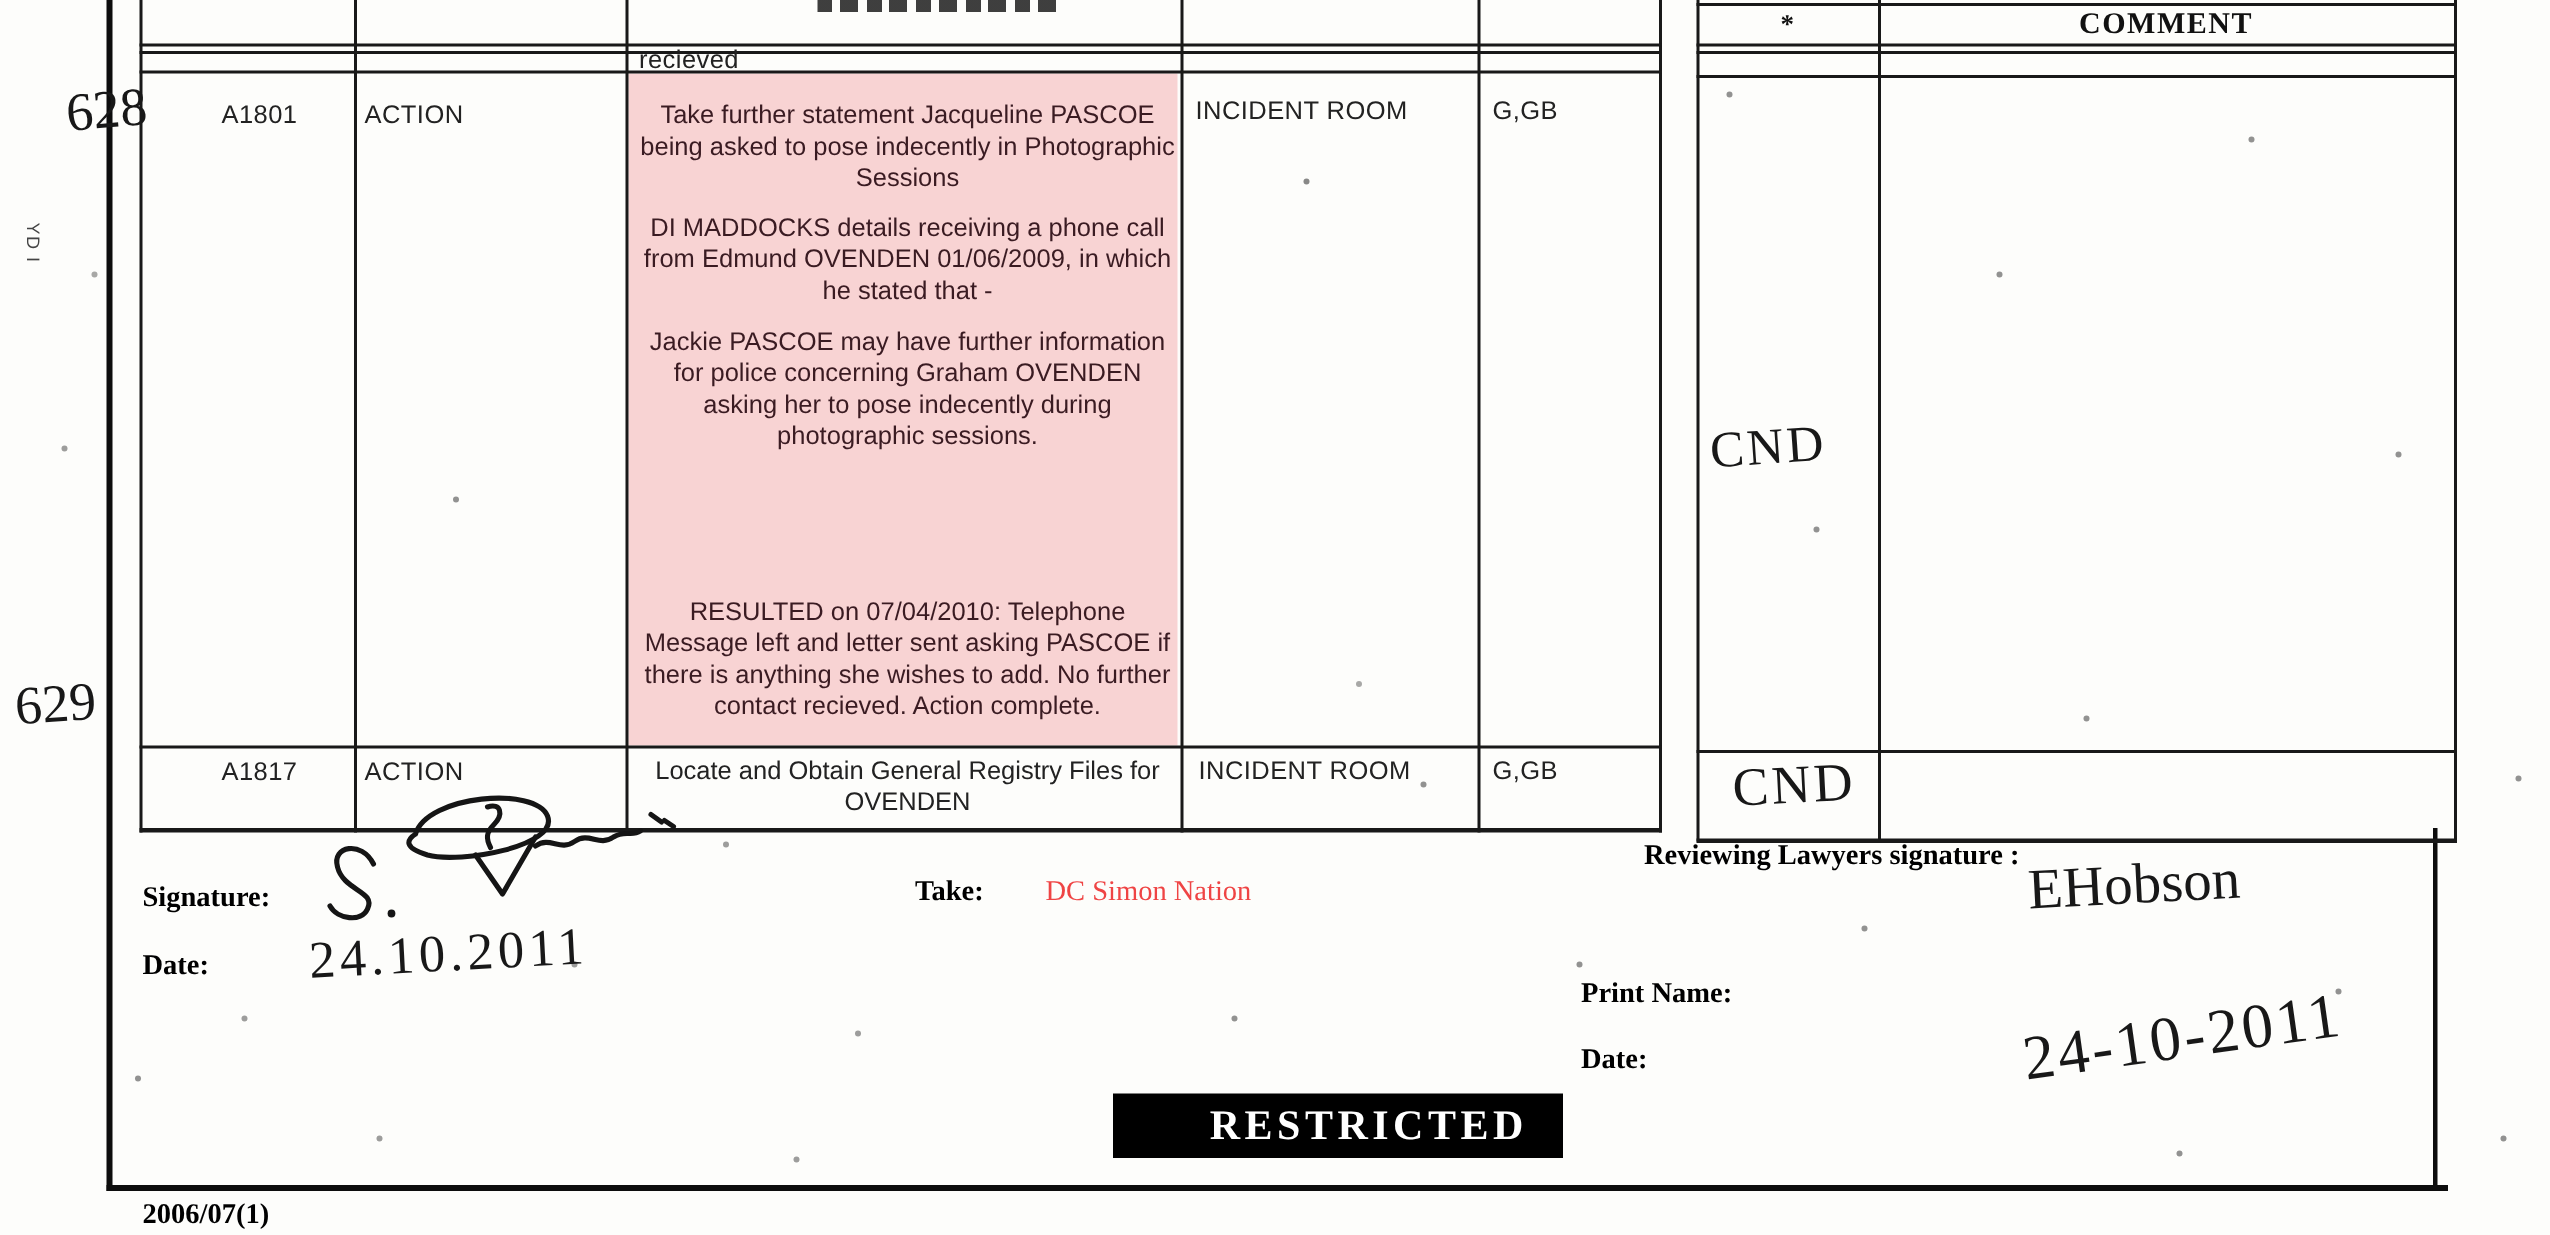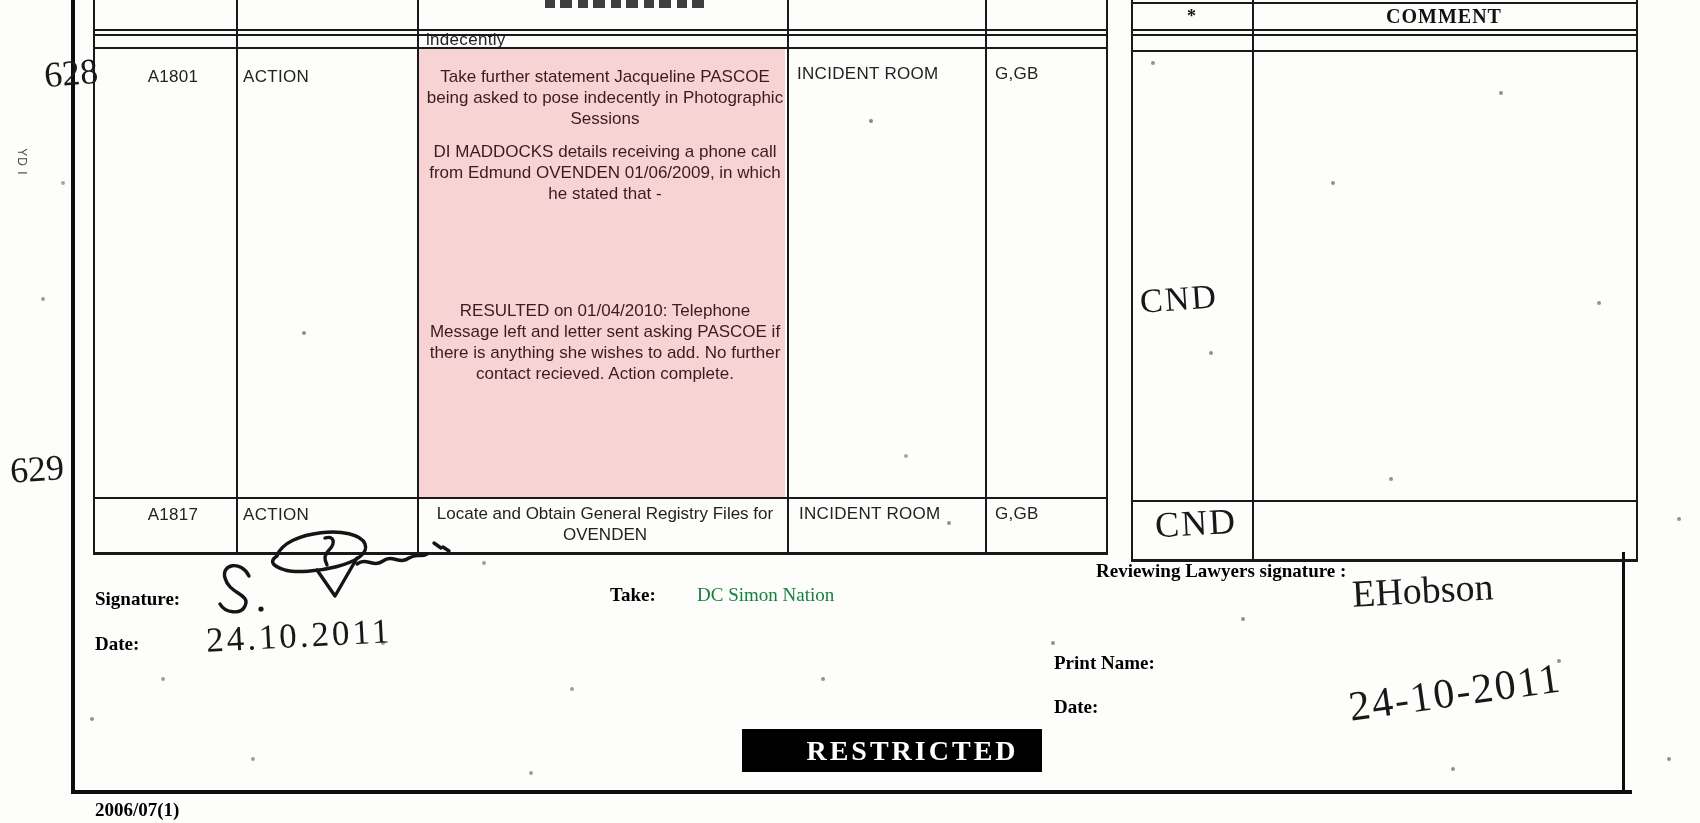--- a/index.html
+++ b/index.html
@@ -12,21 +12,21 @@
   .abs{position:absolute;}
   .vline{position:absolute;width:2px;background:#191919;}
   .hline{position:absolute;height:2px;background:#191919;}
   .frame{position:absolute;background:#0d0d0d;}
   .cell{position:absolute;font-size:17px;letter-spacing:.3px;color:#222;}
   .desc{position:absolute;left:426px;width:358px;font-size:17px;line-height:21px;color:#3a1b22;}
   .desc p{margin:0 0 0 0;text-align:center;}
   .plain-desc{color:#222;}
   .hdr{position:absolute;font-family:"Liberation Serif", serif;font-weight:bold;color:#111;text-align:center;}
   .label{position:absolute;font-family:"Liberation Serif", serif;font-weight:bold;font-size:19px;color:#000000;}
-  .value-serif{position:absolute;font-family:"Liberation Serif", serif;font-size:19px;color:#15803d;}
+  .value-serif{position:absolute;font-family:"Liberation Serif", serif;font-size:19px;color:#ef4444;}
   .hand{position:absolute;font-family:cursive;color:#181818;white-space:nowrap;}
   .pink{position:absolute;left:419px;top:49px;width:366px;height:448px;background:#f8d3d3;}
   .stamp{position:absolute;left:742px;top:729px;width:300px;height:43px;background:#000;
          display:flex;align-items:center;justify-content:center;}
   .stamp span{font-family:"Liberation Serif", serif;font-weight:bold;font-size:28px;
               letter-spacing:3px;color:#fff;margin-left:41px;}
   .specks{position:absolute;left:0;top:0;width:2px;height:2px;border-radius:50%;background:transparent;
     box-shadow:
       870px 120px 0 1px rgba(40,40,40,.55), 1500px 92px 0 1px rgba(40,40,40,.5),
       1210px 352px 0 1px rgba(40,40,40,.5), 641px 418px 0 1px rgba(40,40,40,.45),
@@ -78,29 +78,30 @@
   <div class="hline" style="left:1131px;top:2px;width:507px;"></div>
   <div class="hline" style="left:1131px;top:29px;width:507px;"></div>
   <div class="hline" style="left:1131px;top:34px;width:507px;"></div>
   <div class="hline" style="left:1131px;top:50px;width:507px;"></div>
   <div class="hline" style="left:1131px;top:500px;width:507px;"></div>
   <div class="hline" style="left:1131px;top:559px;width:507px;height:3px;"></div>
 
   <div class="hdr" style="left:1131px;top:6px;width:121px;font-size:18px;">*</div>
   <div class="hdr" style="left:1252px;top:5px;width:384px;font-size:20px;letter-spacing:1px;">COMMENT</div>
 
-  <div class="cell" style="left:426px;top:30px;">indecently</div>
+  <div class="cell" style="left:426px;top:30px;">recieved</div>
 
   <div class="hand" style="left:44px;top:52px;font-size:36px;transform:rotate(-5deg);">628</div>
   <div class="cell" style="left:123px;top:67px;width:100px;text-align:center;">A1801</div>
   <div class="cell" style="left:243px;top:67px;">ACTION</div>
   <div class="desc" style="top:66px;">
     <p>Take further statement Jacqueline PASCOE being asked to pose indecently in Photographic Sessions</p>
     <p style="margin-top:12px;">DI MADDOCKS details receiving a phone call from Edmund OVENDEN 01/06/2009, in which he stated that -</p>
-    <p style="margin-top:96px;">RESULTED on 01/04/2010: Telephone Message left and letter sent asking PASCOE if there is anything she wishes to add.  No further contact recieved. Action complete.</p>
+    <p style="margin-top:13px;">Jackie PASCOE may have further information for police concerning Graham OVENDEN asking her to pose indecently during photographic sessions.</p>
+    <p style="margin-top:96px;">RESULTED on 07/04/2010: Telephone Message left and letter sent asking PASCOE if there is anything she wishes to add.  No further contact recieved. Action complete.</p>
   </div>
   <div class="cell" style="left:797px;top:64px;">INCIDENT ROOM</div>
   <div class="cell" style="left:995px;top:64px;">G,GB</div>
   <div class="hand" style="left:1140px;top:280px;font-size:34px;letter-spacing:2px;transform:rotate(-4deg);">CND</div>
 
   <div class="hand" style="left:10px;top:448px;font-size:36px;transform:rotate(-4deg);">629</div>
   <div class="cell" style="left:123px;top:505px;width:100px;text-align:center;">A1817</div>
   <div class="cell" style="left:243px;top:505px;">ACTION</div>
   <div class="desc plain-desc" style="top:503px;">
     <p>Locate and Obtain General Registry Files for OVENDEN</p>

